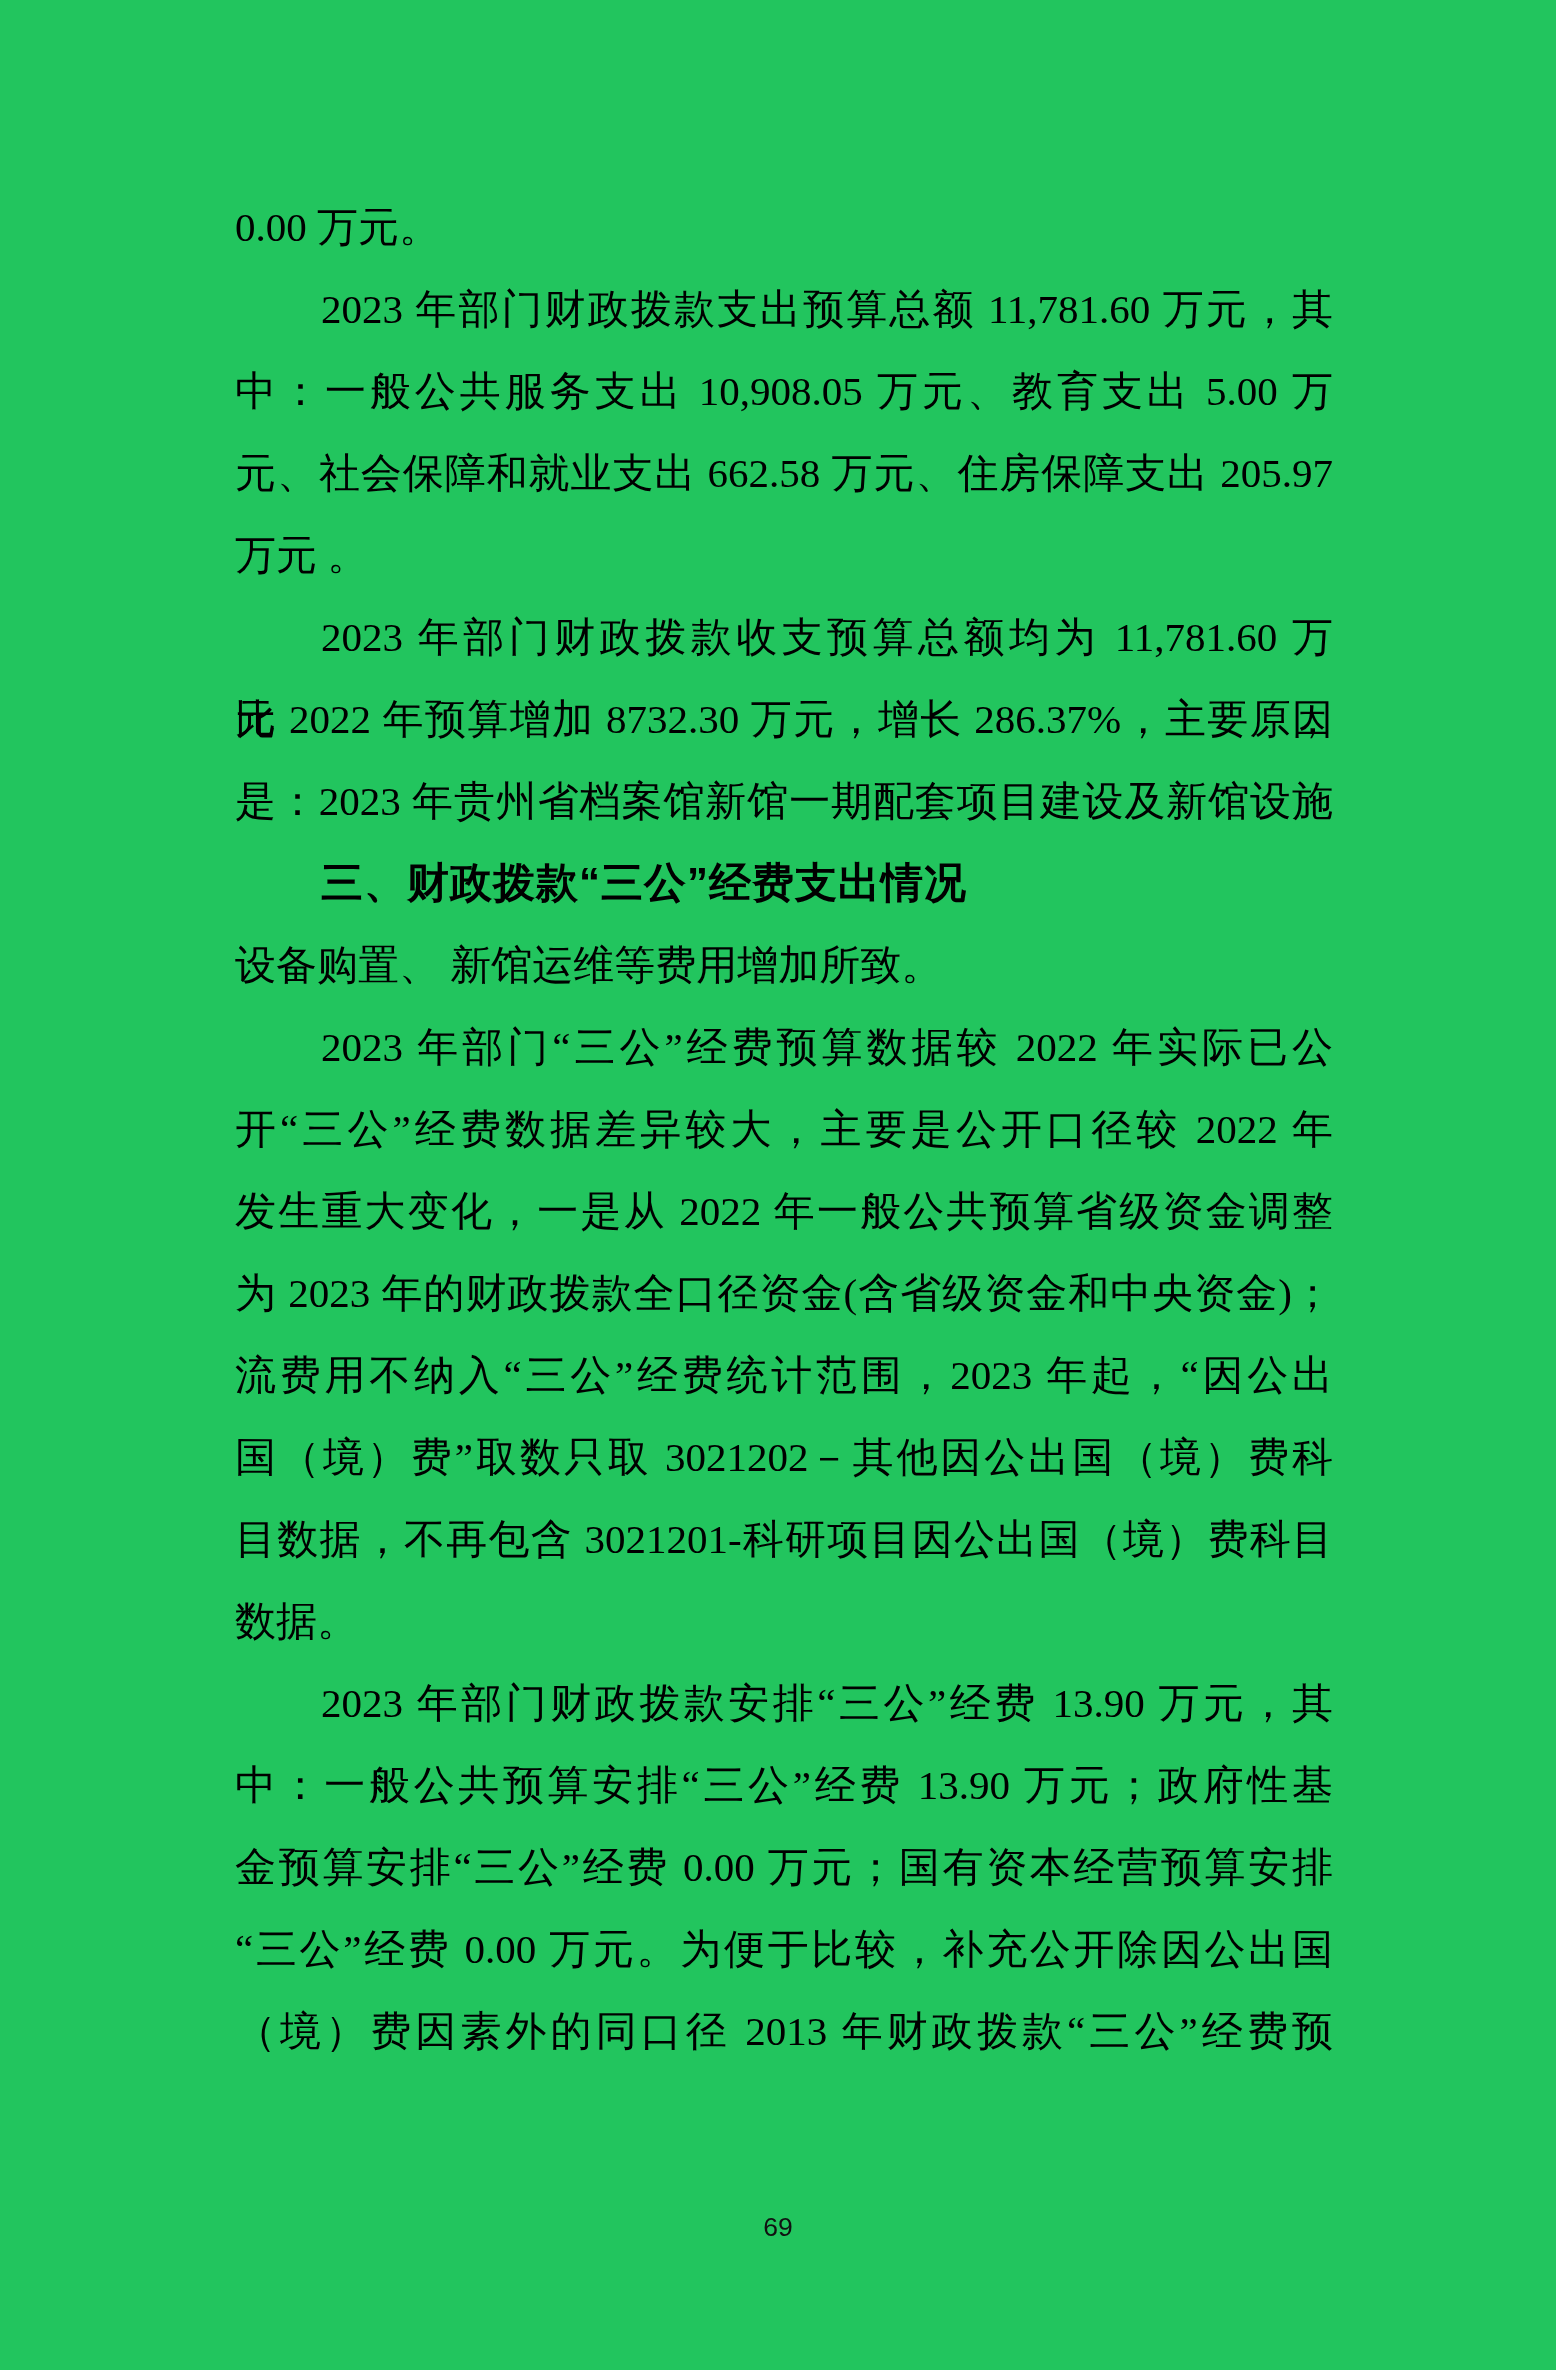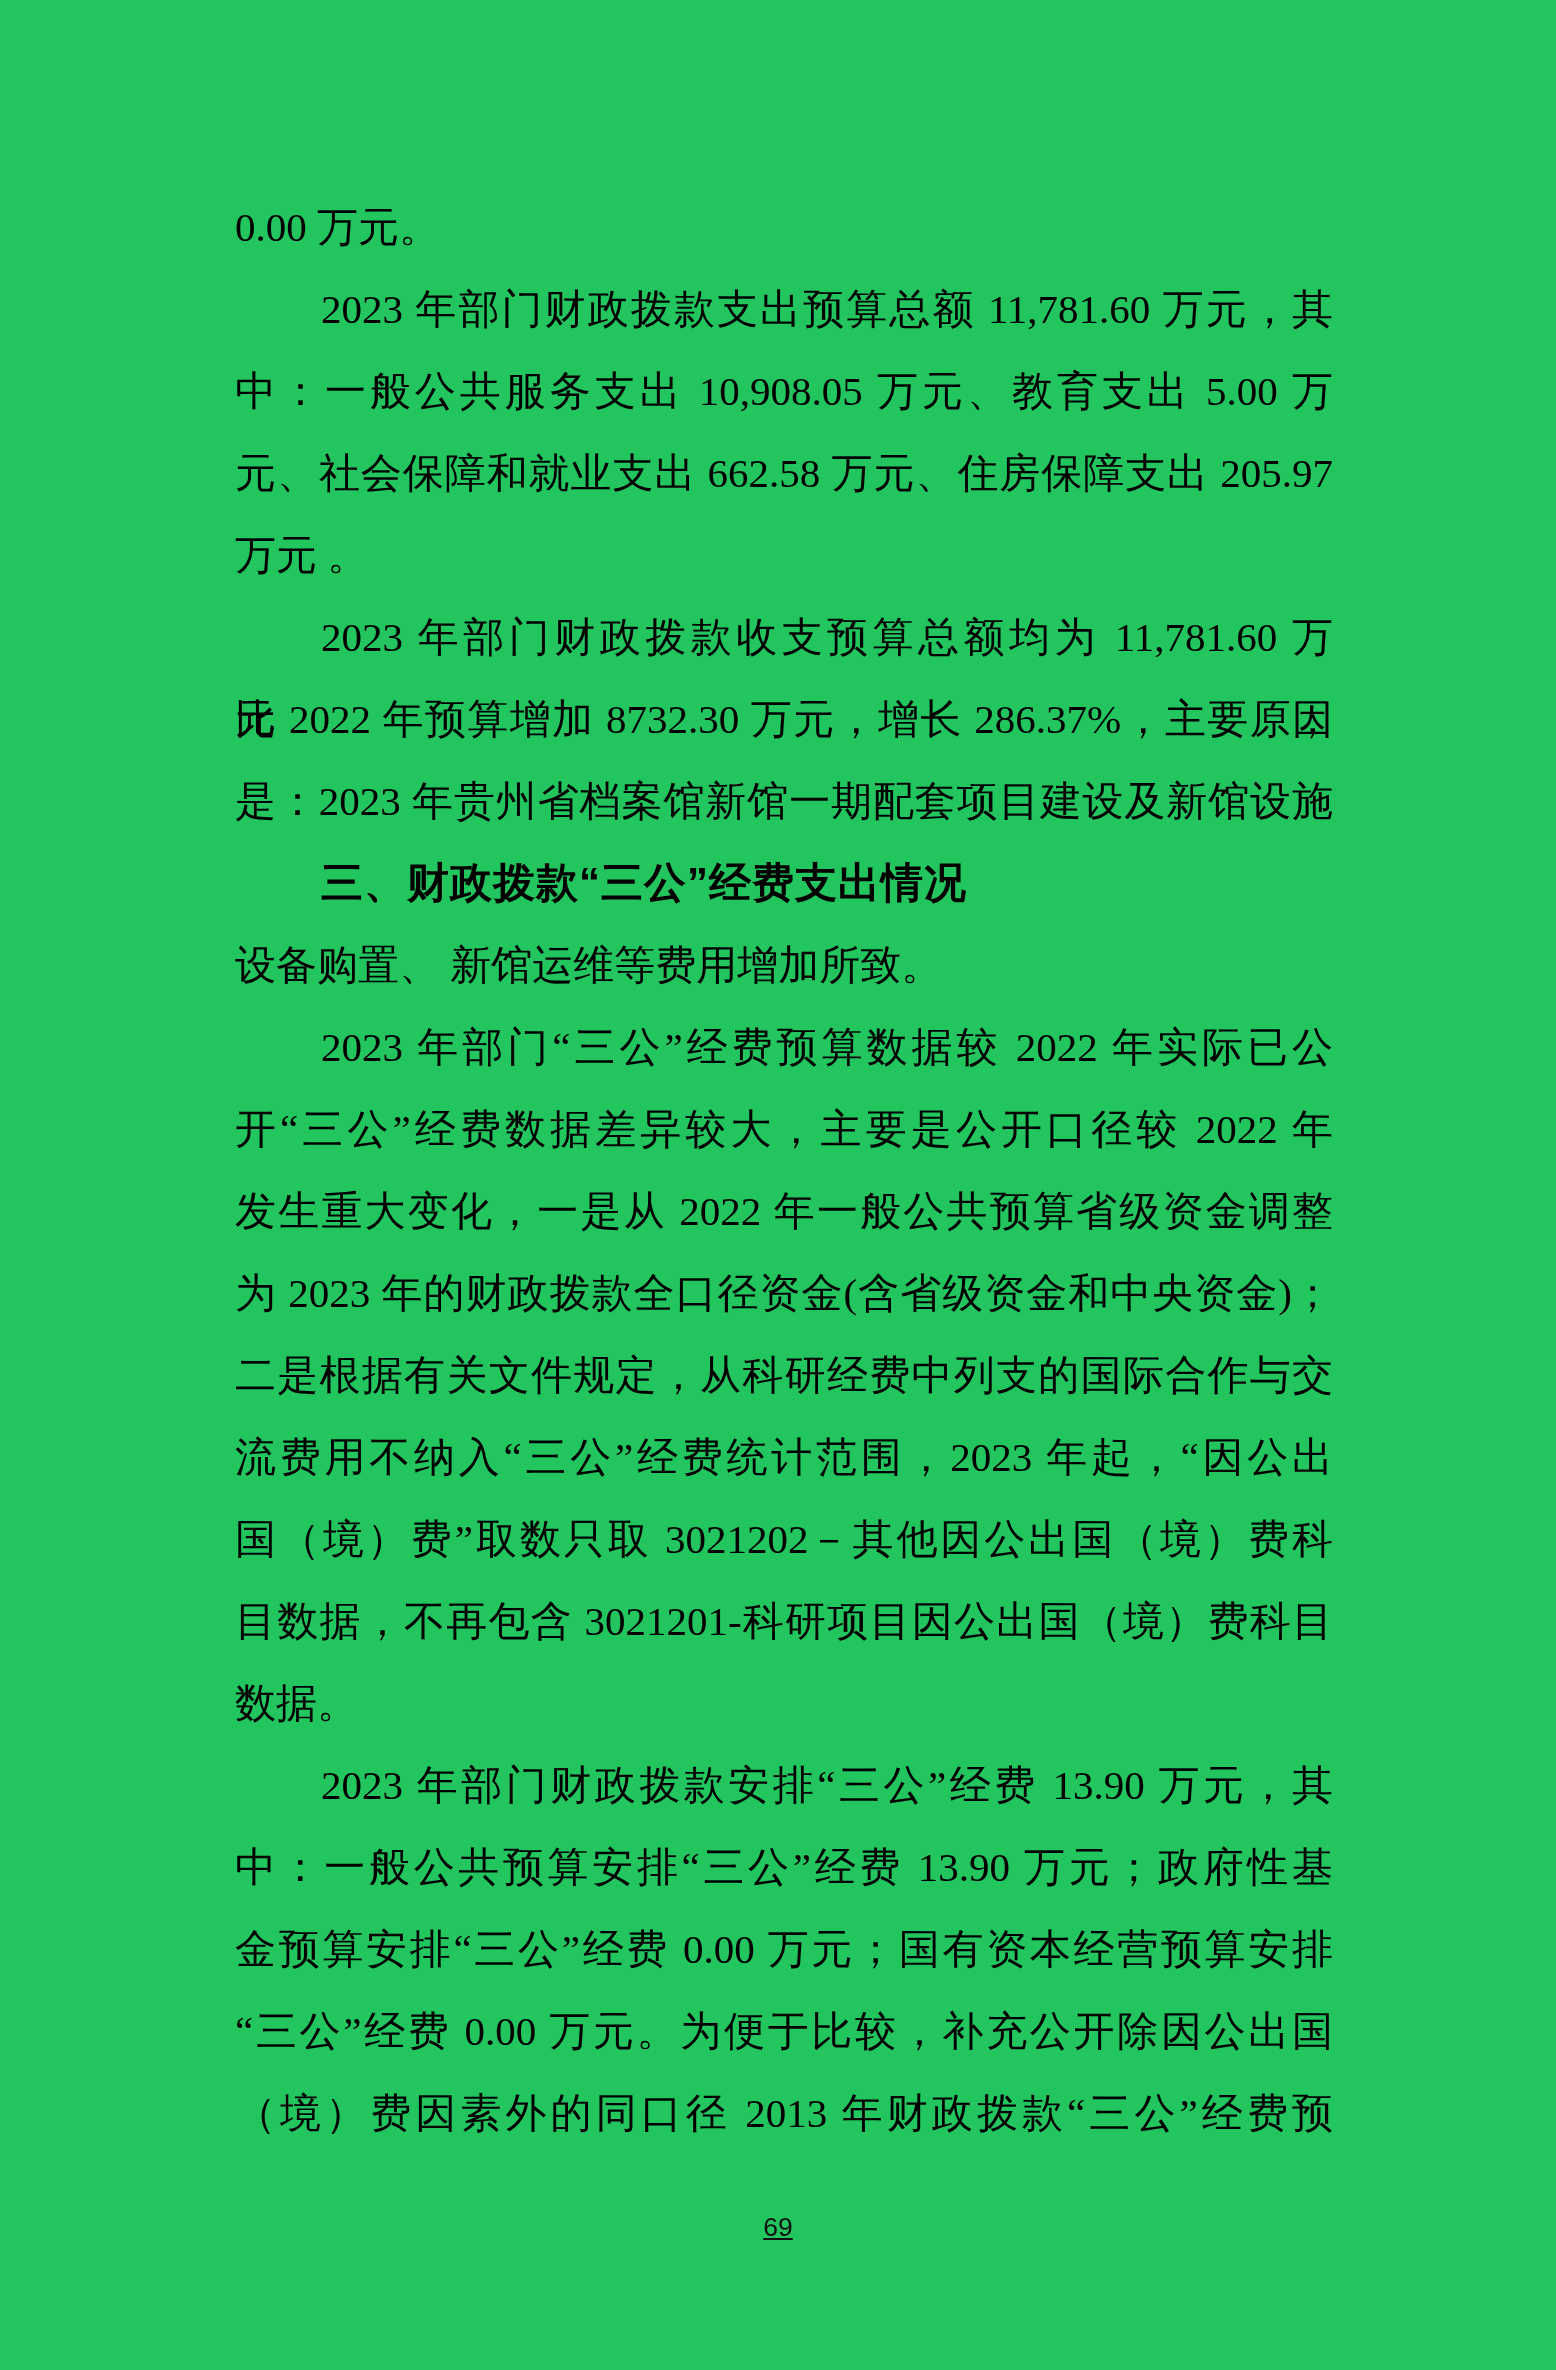--- a/index.html
+++ b/index.html
@@ -51,21 +51,20 @@
     position: absolute;
     left: 0;
     top: 2201px;
     width: 100%;
     height: 53px;
     line-height: 53px;
     text-align: center;
     font-size: 26.5px;
     font-family: "Liberation Sans", "DejaVu Sans", sans-serif;
     color: #111111;
-    text-decoration: underline;
   }
 </style>
 </head>
 <body>
 
 <div class="page">
   <div class="textblock">
     <p class="ln">0.00 万元。</p>
     <p class="ln ind just">2023 年部门财政拨款支出预算总额 11,781.60 万元，其</p>
     <p class="ln just">中：一般公共服务支出 10,908.05 万元、教育支出 5.00 万</p>
@@ -73,21 +72,20 @@
     <p class="ln">万元 。</p>
     <p class="ln ind just">2023 年部门财政拨款收支预算总额均为 11,781.60 万元，</p>
     <p class="ln just">比 2022 年预算增加 8732.30 万元，增长 286.37%，主要原因</p>
     <p class="ln just">是：2023 年贵州省档案馆新馆一期配套项目建设及新馆设施</p>
     <p class="ln ind head">三、财政拨款“三公”经费支出情况</p>
     <p class="ln">设备购置、 新馆运维等费用增加所致。</p>
     <p class="ln ind just">2023 年部门“三公”经费预算数据较 2022 年实际已公</p>
     <p class="ln just">开“三公”经费数据差异较大，主要是公开口径较 2022 年</p>
     <p class="ln just">发生重大变化，一是从 2022 年一般公共预算省级资金调整</p>
     <p class="ln just">为 2023 年的财政拨款全口径资金(含省级资金和中央资金)；</p>
-    <p class="ln just">二是根据有关文件规定，从科研经费中列支的国际合作与交</p>
     <p class="ln just">流费用不纳入“三公”经费统计范围，2023 年起，“因公出</p>
     <p class="ln just">国（境）费”取数只取 3021202－其他因公出国（境）费科</p>
     <p class="ln just">目数据，不再包含 3021201-科研项目因公出国（境）费科目</p>
     <p class="ln">数据。</p>
     <p class="ln ind just">2023 年部门财政拨款安排“三公”经费 13.90 万元，其</p>
     <p class="ln just">中：一般公共预算安排“三公”经费 13.90 万元；政府性基</p>
     <p class="ln just">金预算安排“三公”经费 0.00 万元；国有资本经营预算安排</p>
     <p class="ln just">“三公”经费 0.00 万元。为便于比较，补充公开除因公出国</p>
     <p class="ln just">（境）费因素外的同口径 2013 年财政拨款“三公”经费预</p>
   </div>

